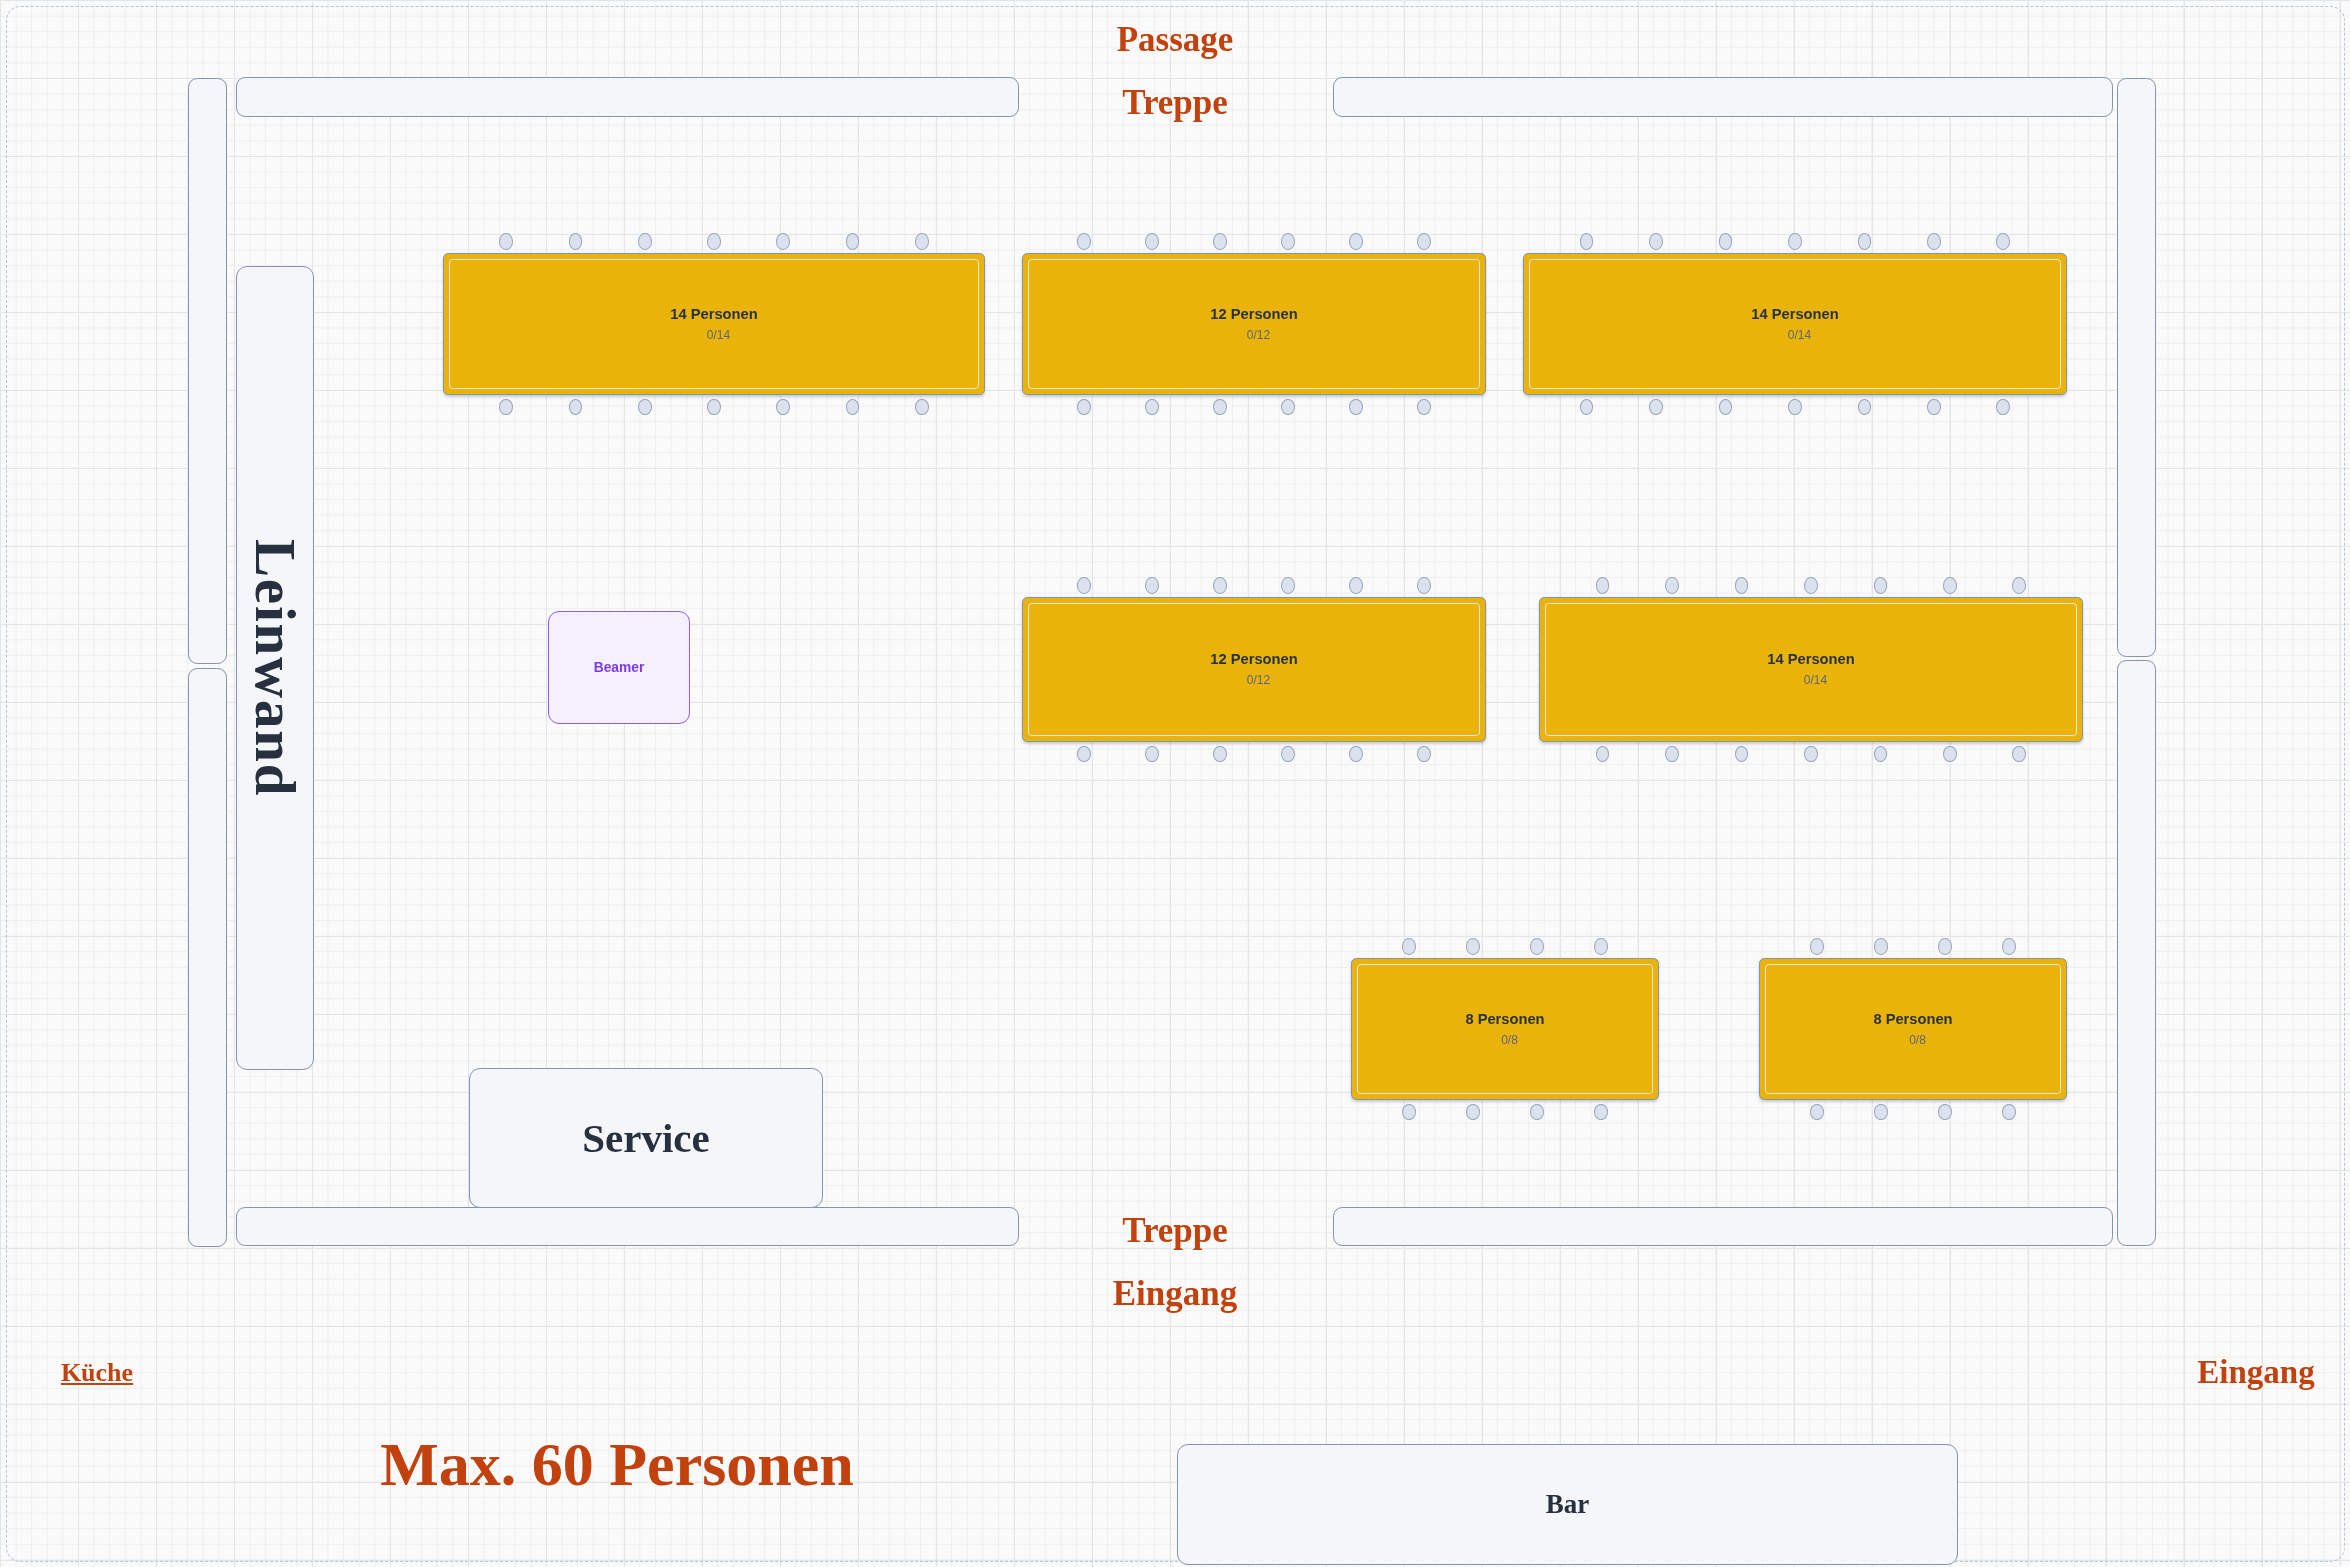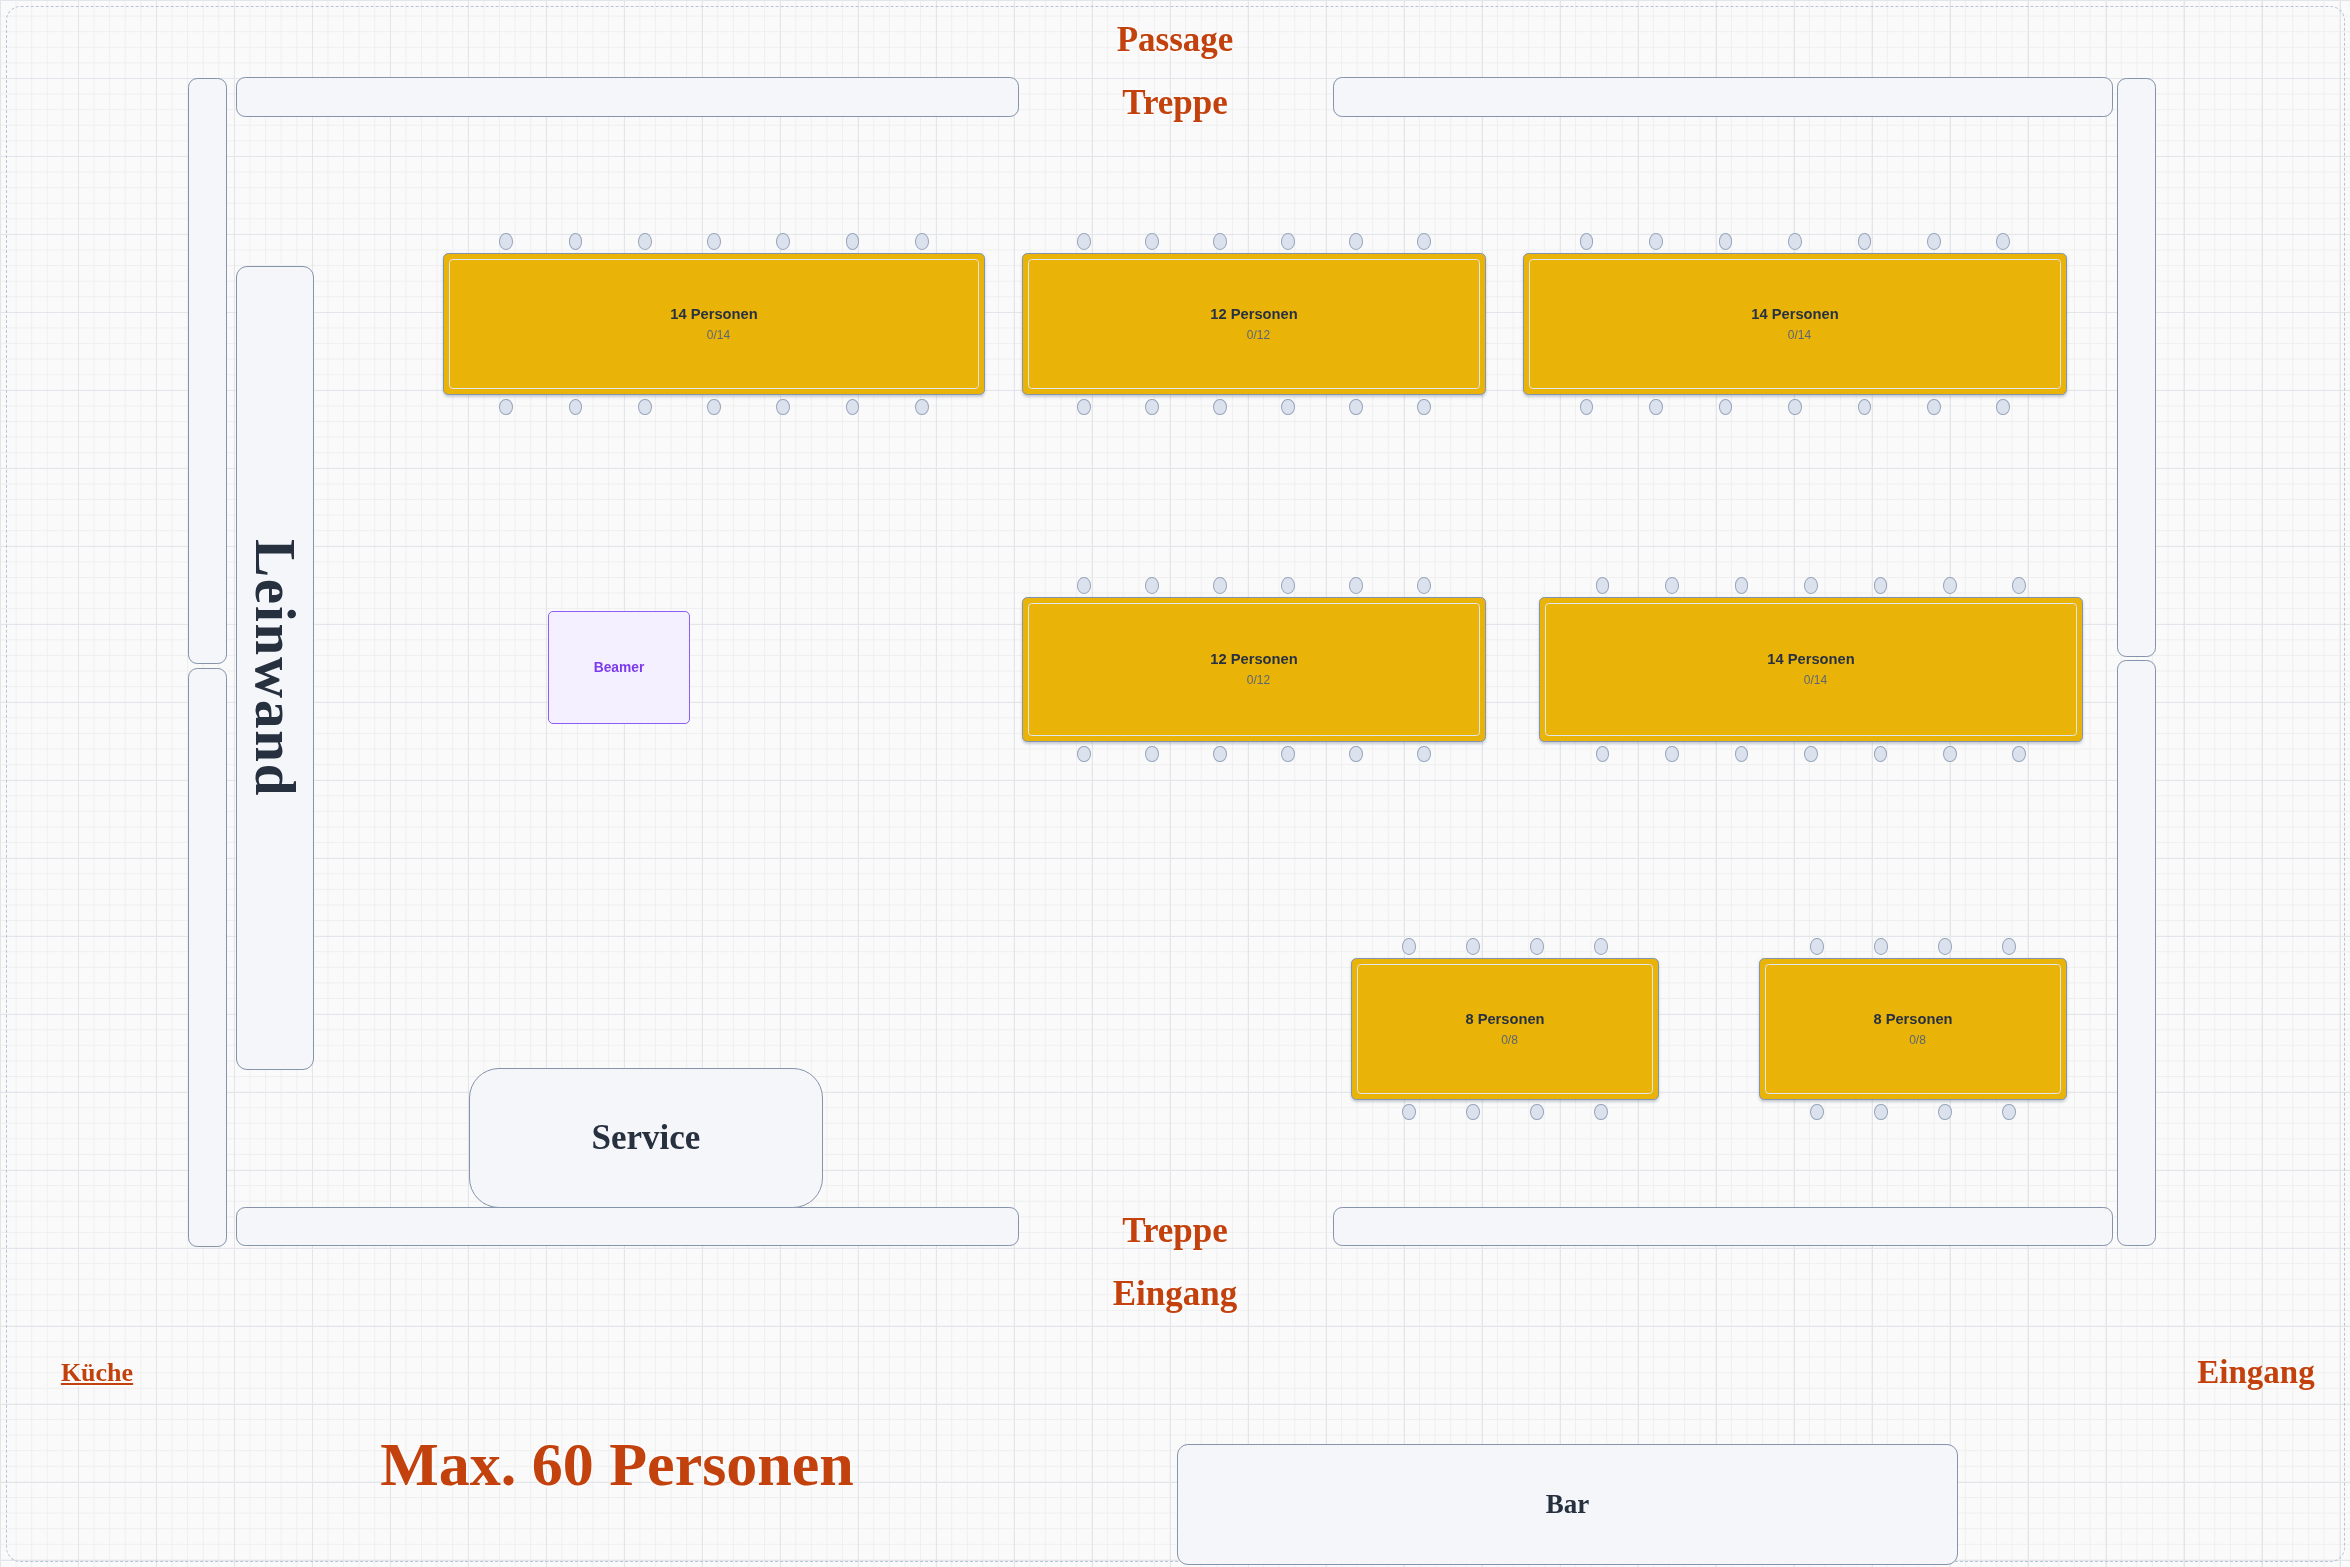--- a/index.html
+++ b/index.html
@@ -24,24 +24,24 @@
   }
   .area{
     position:absolute;background:#f4f6fa;border:1.4px solid #8593ab;border-radius:11px;
     box-sizing:border-box;display:flex;align-items:center;justify-content:center;
     font-family:"Liberation Serif","DejaVu Serif",serif;font-weight:700;color:#26303f;
   }
   .area.vertical span{
     writing-mode:vertical-rl;letter-spacing:1.8px;
   }
   #leinwand{font-size:57px;}
-  #service{font-size:35px;border-radius:30px;}
+  #service{font-size:41px;}
   #bar{font-size:27px;}
   #beamer{
-    position:absolute;background:#f5f0ff;border:1.8px solid #8b5cf6;border-radius:5px;
+    position:absolute;background:#f5f0ff;border:1.8px solid #8b5cf6;border-radius:11px;
     box-sizing:border-box;display:flex;align-items:center;justify-content:center;
     font-family:"Liberation Sans",sans-serif;font-weight:700;font-size:13.8px;color:#7c3aed;
   }
   .floor-label{
     position:absolute;transform:translate(-50%,-50%);white-space:nowrap;
     font-family:"Liberation Serif","DejaVu Serif",serif;font-weight:700;color:#c2410c;
     text-shadow:0 0.9px 0 rgba(255,255,255,.85),0 0 5.5px rgba(255,255,255,.9);
   }
   .table{
     position:absolute;background:#eab308;border:1.8px solid #8394ad;border-radius:5.5px;

